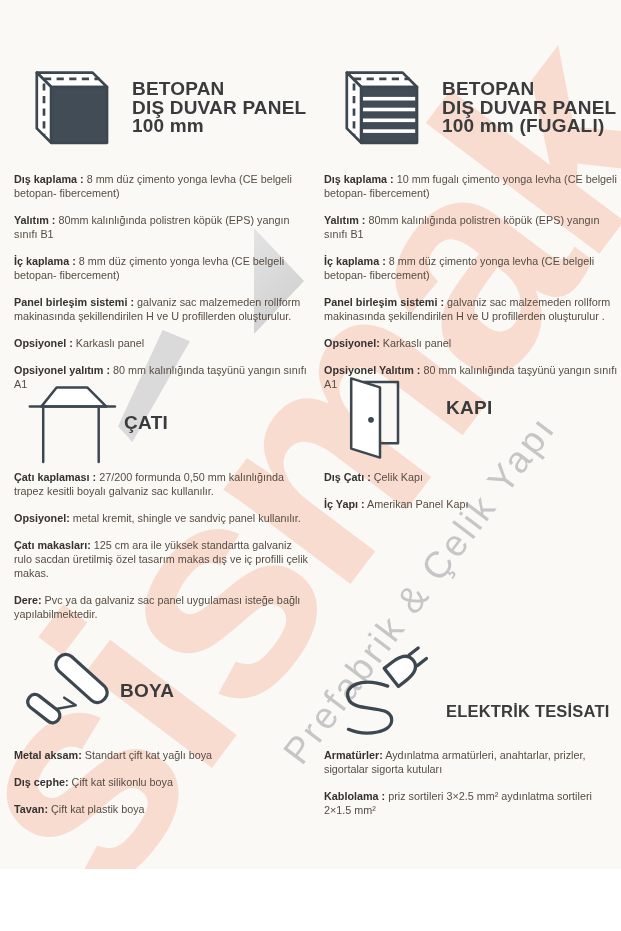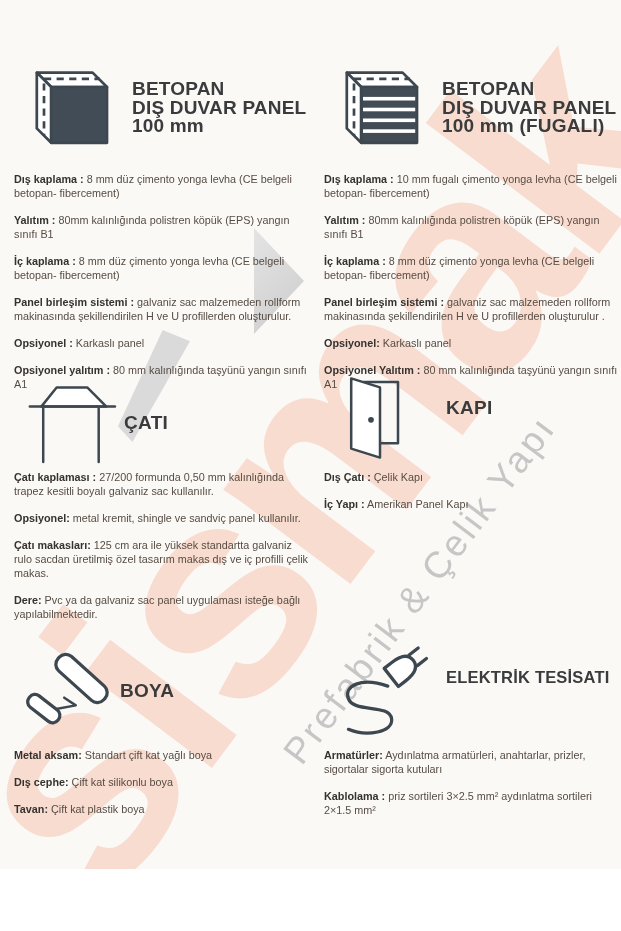--- a/index.html
+++ b/index.html
@@ -35,21 +35,21 @@
   .title-md{font-size:16.5px;letter-spacing:.2px;}
 
   .s1 .icon-wrap,.s2 .icon-wrap{margin-left:12px;}
   .s3 .icon-wrap{margin-left:8px;margin-top:6px;}
   .s4 .icon-wrap{margin-left:20px;}
   .s5 .icon-wrap{margin-left:8px;}
   .s6 .icon-wrap{margin-left:10px;}
   .s3 .title{margin-top:42px;margin-left:6px;}
   .s4 .title{margin-top:27px;margin-left:30px;}
   .s5 .title{margin-top:38px;margin-left:2px;}
-  .s6 .title{margin-top:26px;margin-left:16px;}
+  .s6 .title{margin-top:60px;margin-left:16px;}
 
   .specs{position:absolute;left:0;right:0;}
   .s1 .specs,.s2 .specs{top:112px;}
   .s3 .specs,.s4 .specs{top:100px;}
   .s5 .specs,.s6 .specs{top:106px;}
   .specs p{margin:0 0 13px 0;font-size:10.8px;line-height:14px;color:#564c43;}
   .specs b{color:#353230;font-weight:700;}
 
   svg .stroke{stroke:#3d4750;stroke-width:3;fill:#ffffff;stroke-linejoin:round;}
   svg .dash{stroke:#3d4750;stroke-width:3;stroke-dasharray:8 6;fill:none;}

